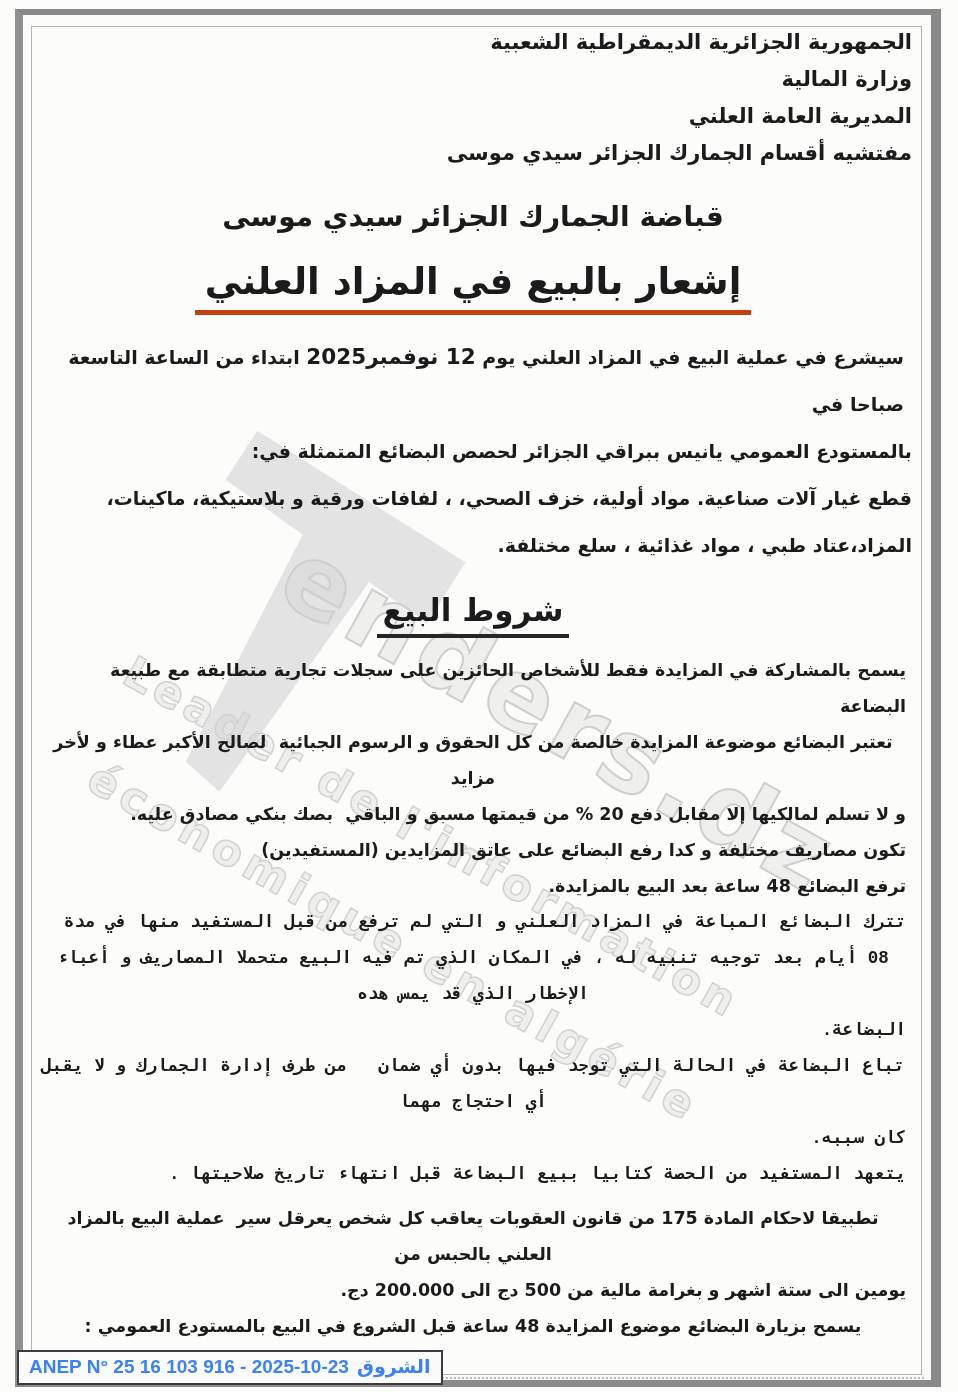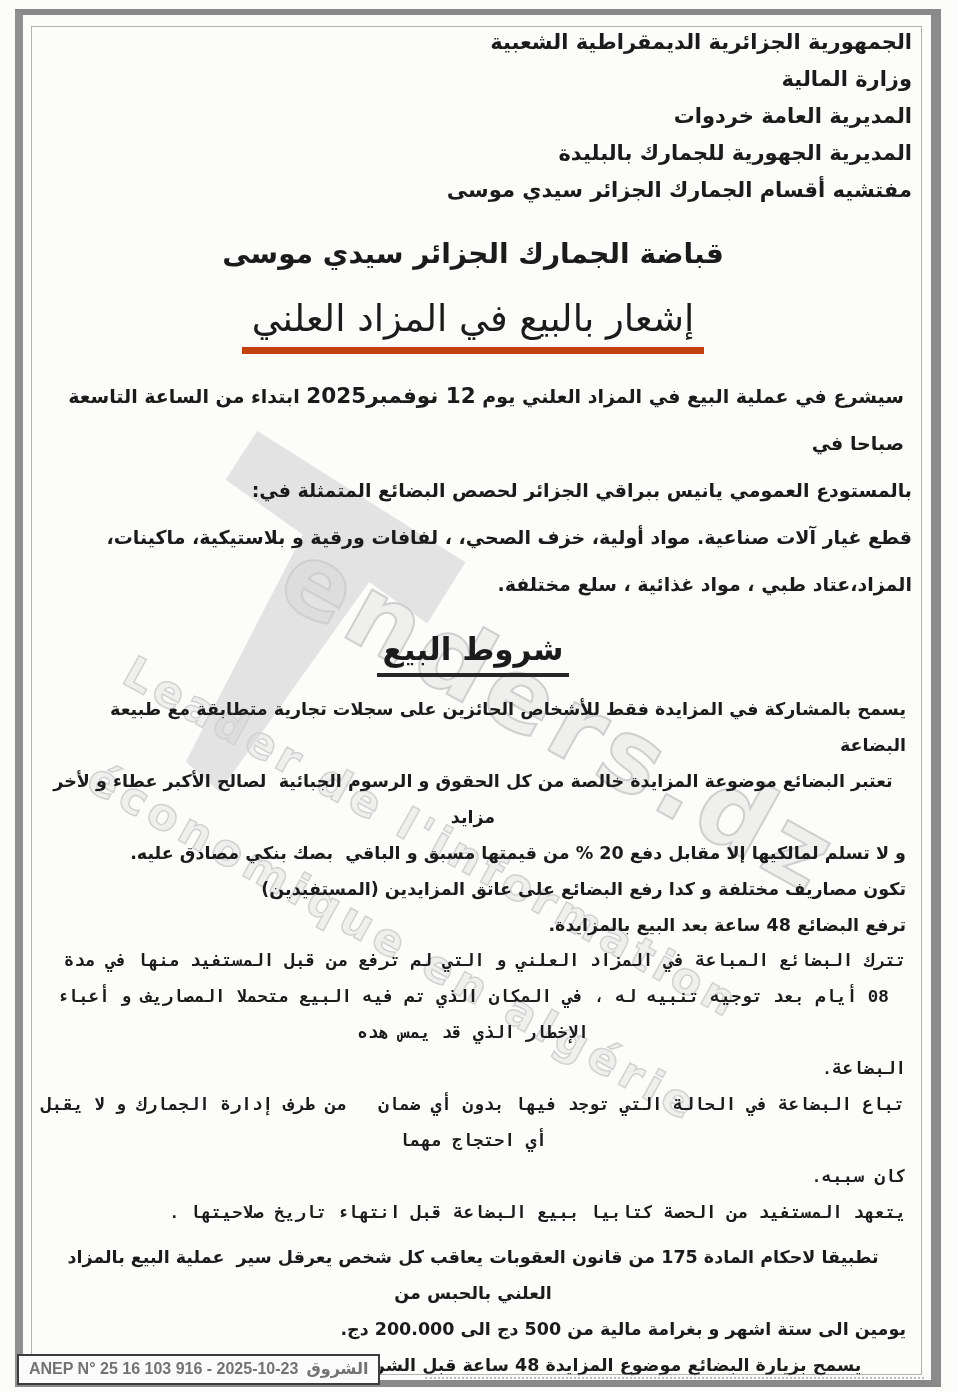--- a/index.html
+++ b/index.html
@@ -26,22 +26,22 @@
   .wm-brand{left:318px;top:516px;font-size:100px;letter-spacing:7px;}
   .wm-l1{left:140px;top:646px;font-size:44px;letter-spacing:5px;-webkit-text-stroke:1.5px #d2d2d2;}
   .wm-l2{left:104px;top:752px;font-size:44px;letter-spacing:6px;-webkit-text-stroke:1.5px #d2d2d2;}
 
   .content{position:absolute;top:24px;left:34px;right:46px;bottom:20px;
     z-index:2;direction:rtl;text-align:center;}
 
   .letterhead div{font-size:21px;font-weight:bold;line-height:37px;text-align:right;}
   .office{font-size:28px;font-weight:bold;line-height:37px;margin-top:26px;text-align:center;}
 
-  .notice-title{display:table;margin:24px auto 0;font-size:37px;font-weight:normal;
-    line-height:1.25;border-bottom:7px solid #c2410c;padding:0 10px 5px;}
+  .notice-title{display:table;margin:24px auto 0;font-size:37px;font-weight:bold;
+    line-height:1.25;border-bottom:5px solid #c2410c;padding:0 10px 5px;}
 
   .intro{margin-top:18px;font-size:19px;font-weight:bold;line-height:47px;}
   .intro p{margin:0;}
   .intro .l1{text-align:right;padding:0 8px;}
   .intro .l2,.intro .g1,.intro .g2{text-align:right;}
   .date{font-size:21.5px;font-weight:900;}
 
   .cond-title{display:table;margin:22px auto 0;font-size:31px;font-weight:bold;
     line-height:1.25;border-bottom:4px solid #262626;padding:0 6px 4px;}
 
@@ -49,21 +49,21 @@
   .terms div{padding:0 6px;}
   .terms-a{margin-top:14px;}
   .terms-b{font-family:Liberation Mono, monospace;}
   .terms-c{margin-top:8px;}
   .al-center{text-align:right;}
   .al-right{text-align:center;}
 
   .footer-box{position:absolute;left:17px;bottom:7px;z-index:4;background:#fbfbfb;
     border:2px solid #3c3c3c;padding:3px 10px 5px;direction:ltr;
     font-family:"Liberation Sans","DejaVu Sans",sans-serif;
-    font-weight:bold;font-size:16px;color:#737373;white-space:nowrap;margin-top:32px;}
+    font-weight:bold;font-size:19px;color:#3b82f6;white-space:nowrap;margin-top:32px;}
   .footer-box .news{font-family:"DejaVu Sans",sans-serif;margin-left:8px;}
   .footer-rule{position:absolute;left:425px;right:34px;bottom:13px;z-index:4;
     border-top:2px dotted #bdbdbd;}
 </style>
 </head>
 <body>
 
 <div class="page">
 
   <div class="frame-outer"></div>
@@ -78,22 +78,21 @@
     <div class="wm-text wm-l1">Leader de l'information</div>
     <div class="wm-text wm-l2">économique en algérie</div>
   </div>
 
   <div class="content">
 
     <div class="letterhead">
 
     <div>الجمهورية الجزائرية الديمقراطية الشعبية</div>
         <div>وزارة المالية</div>
-        <div>المديرية العامة خردوات</div>
-        <div>المديرية الجهورية للجمارك بالبليدة</div>
+        <div>المديرية العامة العلني</div>
         <div>مفتشيه أقسام الجمارك الجزائر سيدي موسى</div>
       </div>
 
     <div class="office">قباضة الجمارك الجزائر سيدي موسى</div>
 
     <div class="notice-title">إشعار بالبيع في المزاد العلني</div>
 
     <div class="intro">
       <p class="l1"><span>سيشرع في عملية البيع في المزاد العلني يوم </span><span class="date">12 نوفمبر2025</span><span> ابتداء من الساعة التاسعة صباحا في</span></p>
       <p class="l2">بالمستودع العمومي يانيس ببراقي الجزائر لحصص البضائع المتمثلة في:</p>

